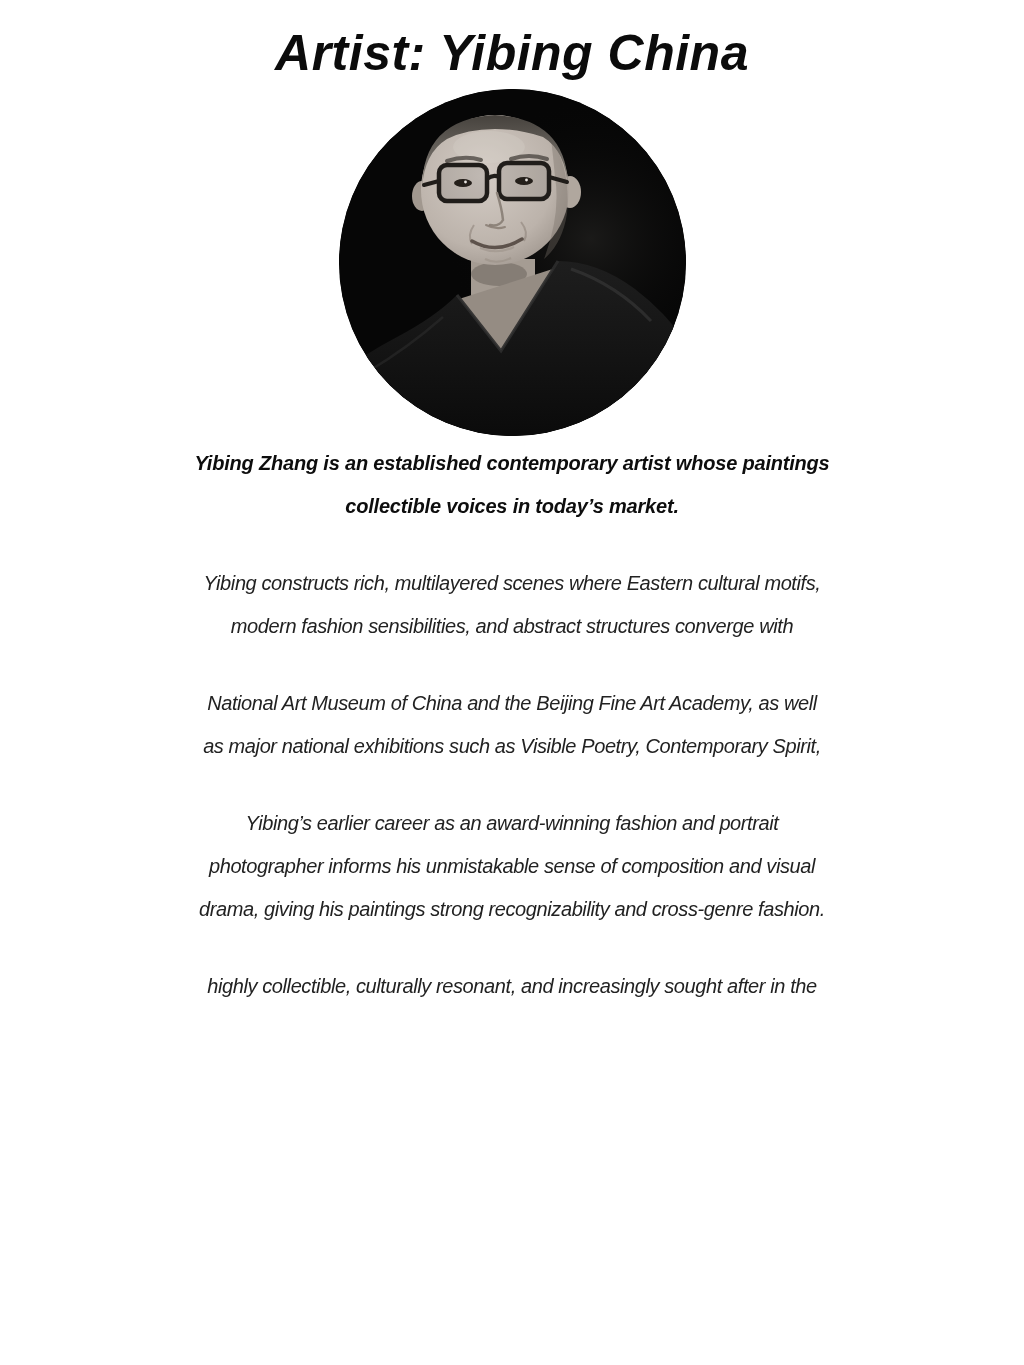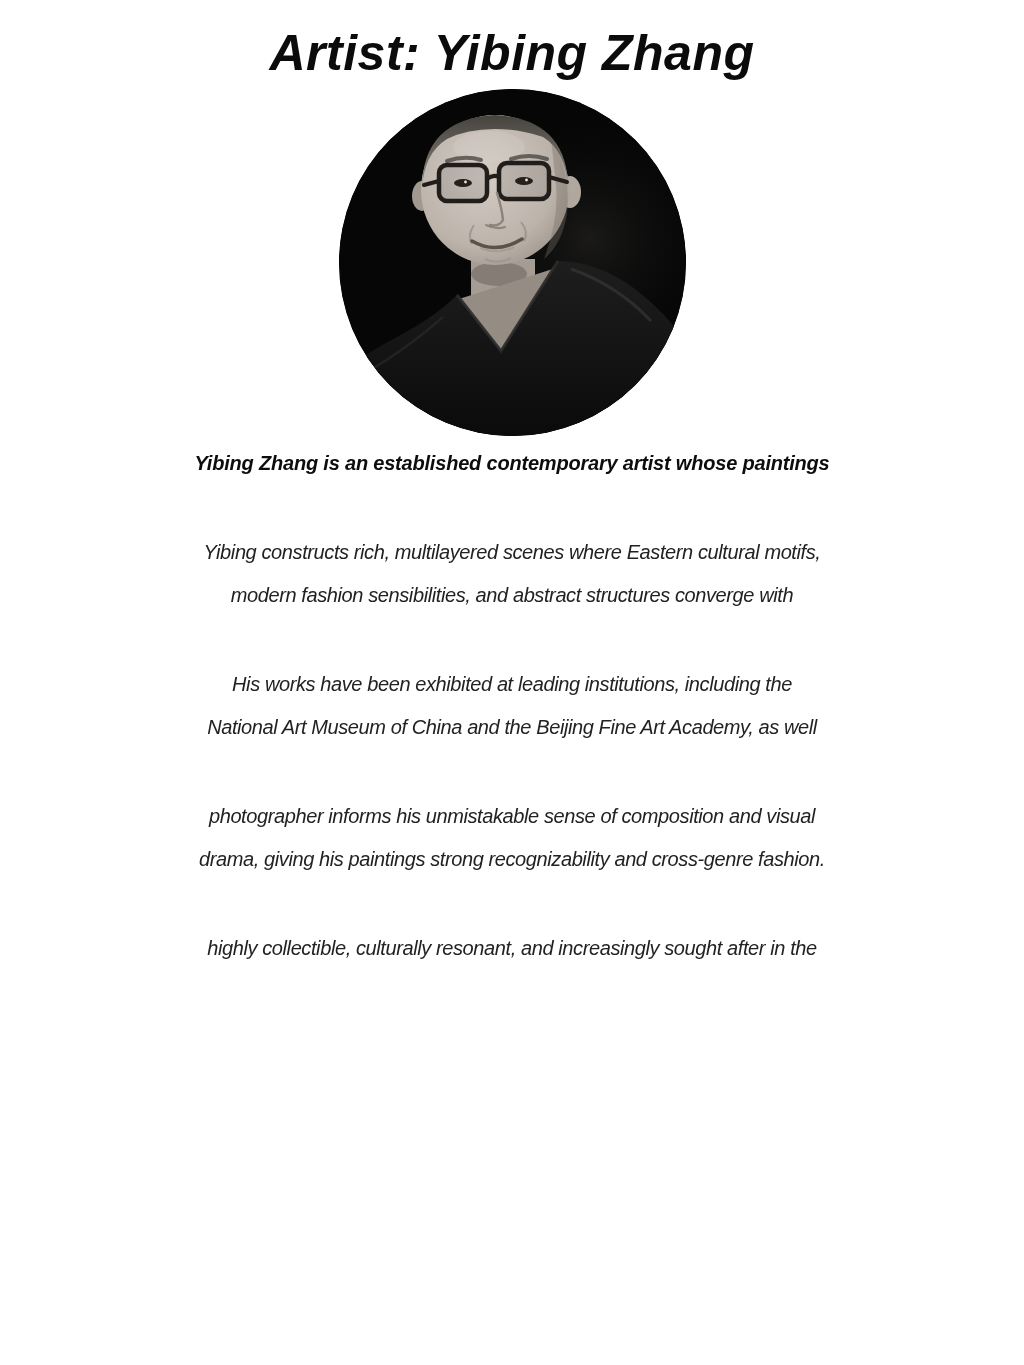--- a/index.html
+++ b/index.html
@@ -41,42 +41,42 @@
     margin-top: 6px;
   }
   .para {
     margin: 0;
     text-align: center;
     font-style: italic;
     font-size: 20px;
     line-height: 43px;
     color: #1e1e1e;
   }
-  .para + .para { margin-top: 46px; }
+  .para + .para { margin-top: 34px; }
   .para.bold {
     font-weight: 700;
     letter-spacing: -0.2px;
     color: #0d0d0d;
   }
   .para.light {
     font-weight: 400;
     letter-spacing: -0.4px;
     color: #222222;
   }
   .line {
     display: block;
     white-space: nowrap;
   }
 </style>
 </head>
 <body>
 
 <div class="page">
 
-  <h1 class="title">Artist: Yibing Zhang</h1>
+  <h1 class="title">Artist: Yibing China</h1>
 
   <div class="portrait">
     <svg width="347" height="347" viewBox="0 0 347 347" xmlns="http://www.w3.org/2000/svg">
       <defs>
         <clipPath id="pc">
             <circle cx="173.5" cy="173.5" r="173.5"></circle>
           </clipPath>
         <radialGradient id="bgGlow" cx="0.5" cy="0.5" r="0.5">
           <stop offset="0" stop-color="#2b2a28"></stop>
           <stop offset="1" stop-color="#060606" stop-opacity="0"></stop>
@@ -143,33 +143,35 @@
         <path d="M232 180 Q278 196 312 232" stroke="#3b3b3b" stroke-width="3" fill="none" opacity="0.6"></path>
         <path d="M30 282 Q70 258 104 228" stroke="#303030" stroke-width="2.5" fill="none" opacity="0.5"></path>
       </g>
     </svg>
   </div>
 
   <div class="bio">
 
     <p class="para bold">
       <span class="line">Yibing Zhang is an established contemporary artist whose paintings</span>
+      <span class="line">collectible voices in today’s market.</span>
     </p>
 
     <p class="para light">
       <span class="line">Yibing constructs rich, multilayered scenes where Eastern cultural motifs,</span>
       <span class="line">modern fashion sensibilities, and abstract structures converge with</span>
     </p>
 
     <p class="para light">
-      <span class="line">His works have been exhibited at leading institutions, including the</span>
       <span class="line">National Art Museum of China and the Beijing Fine Art Academy, as well</span>
+      <span class="line">as major national exhibitions such as Visible Poetry, Contemporary Spirit,</span>
     </p>
 
     <p class="para light">
+      <span class="line">Yibing’s earlier career as an award-winning fashion and portrait</span>
       <span class="line">photographer informs his unmistakable sense of composition and visual</span>
       <span class="line">drama, giving his paintings strong recognizability and cross-genre fashion.</span>
     </p>
 
     <p class="para light">
       <span class="line">highly collectible, culturally resonant, and increasingly sought after in the</span>
     </p>
 
   </div>
 </div>

